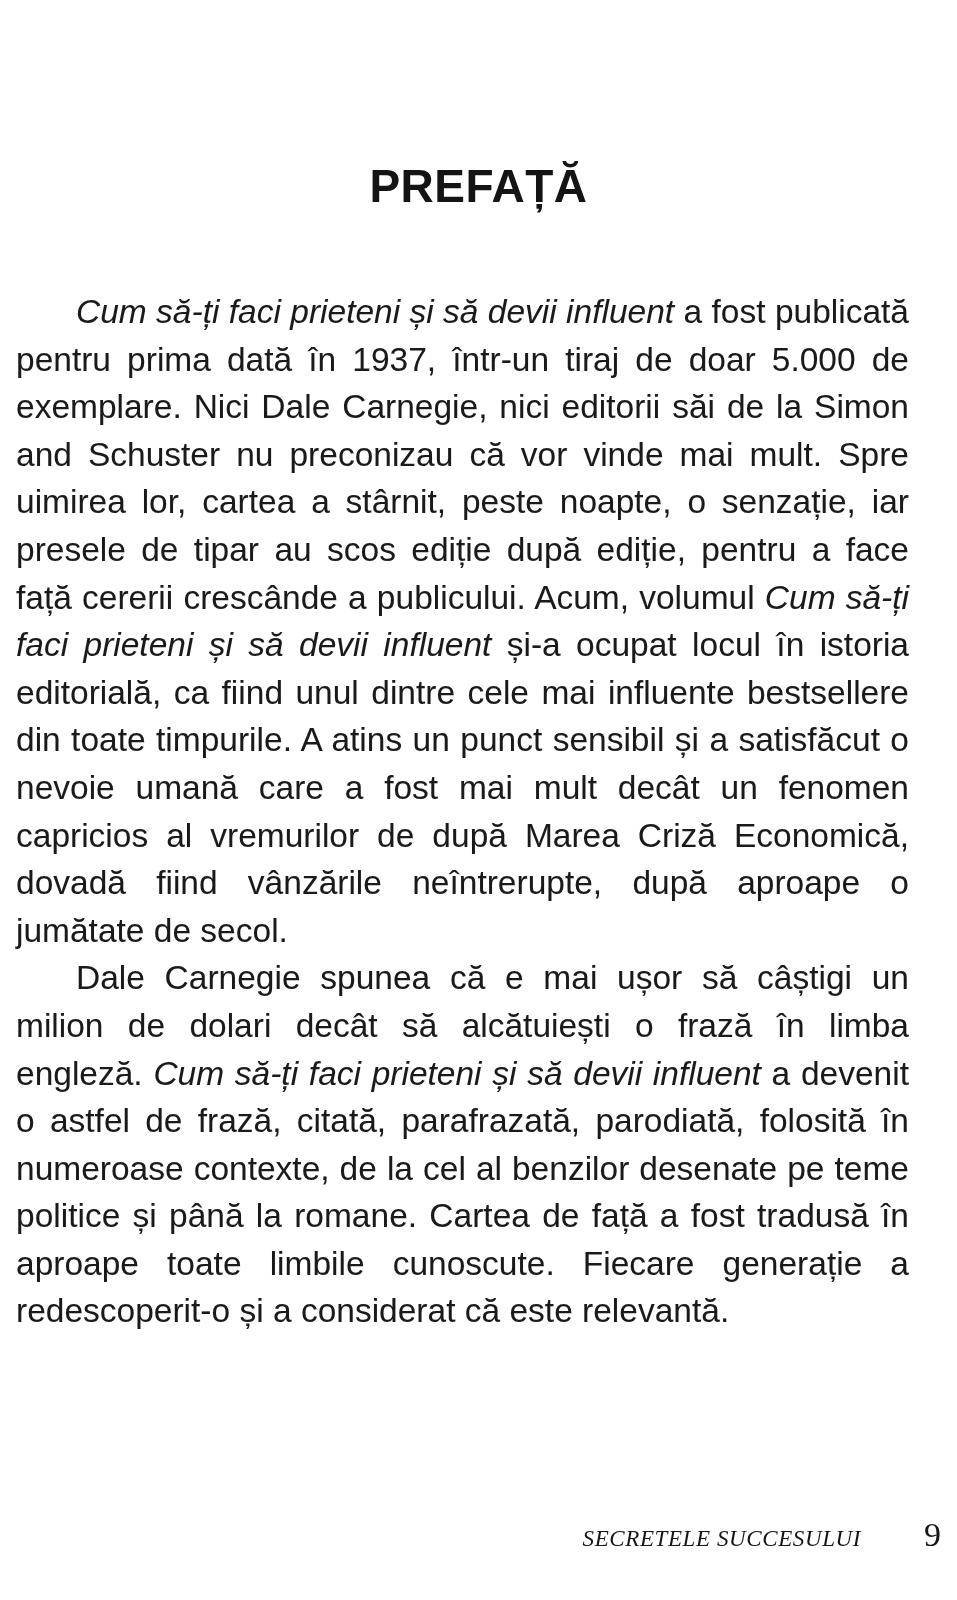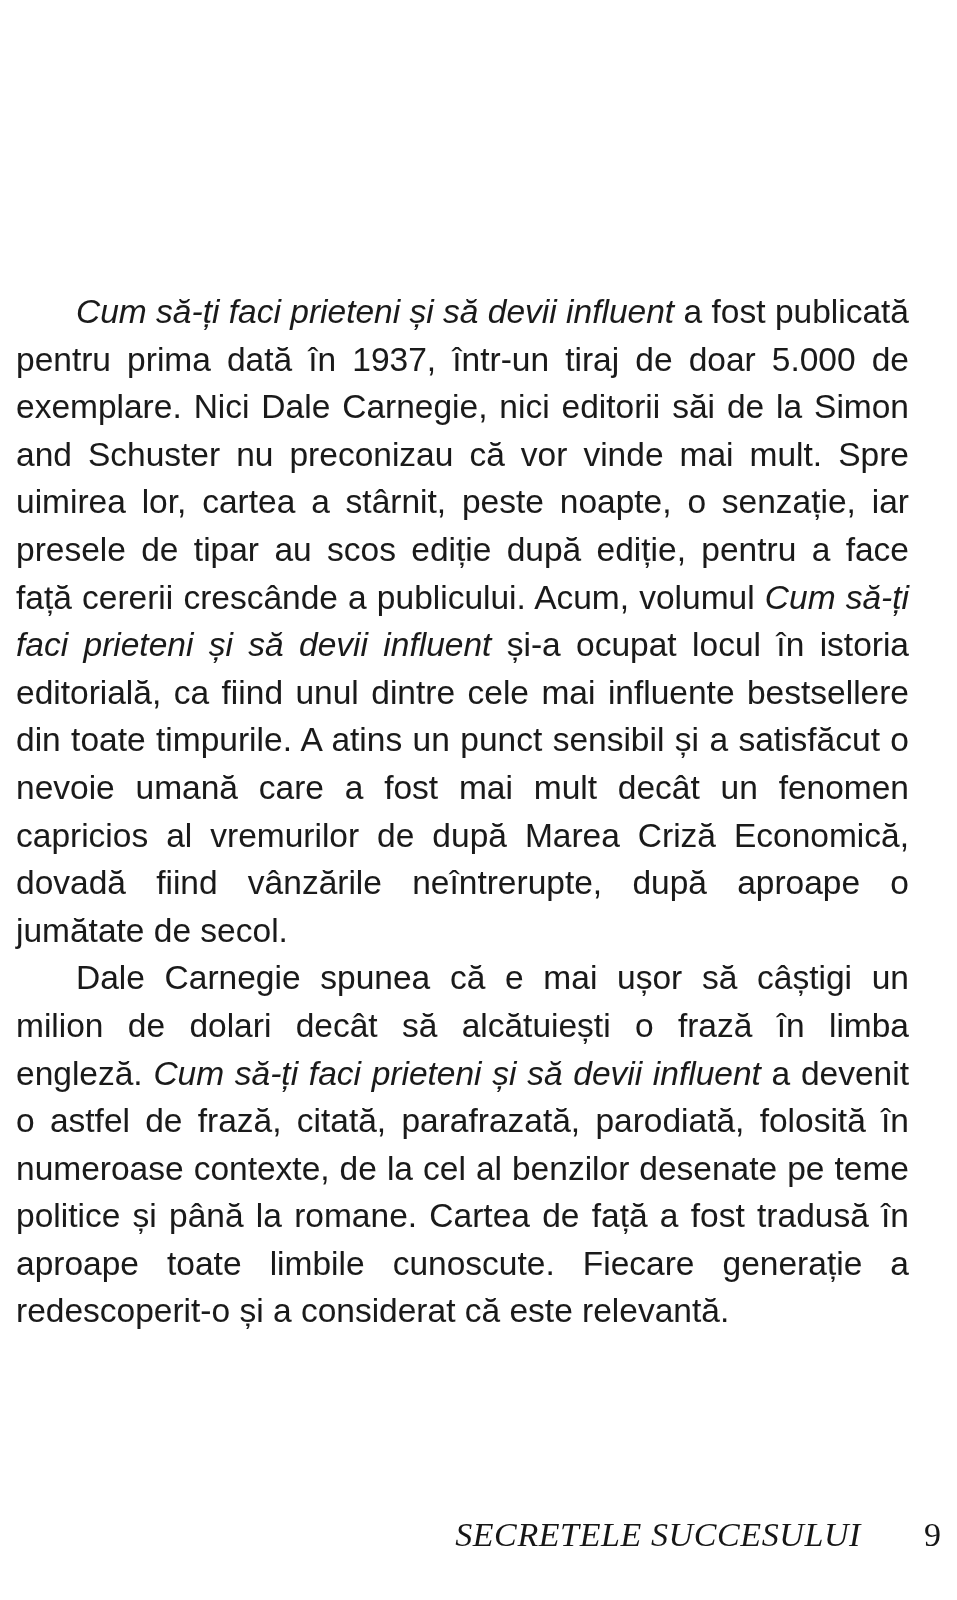--- a/index.html
+++ b/index.html
@@ -71,40 +71,41 @@
     right: 16px;
     top: 1516px;
     height: 60px;
     display: flex;
     align-items: baseline;
     justify-content: flex-end;
   }
   .running-head {
     font-family: "Liberation Serif", serif;
     font-style: italic;
-    font-size: 34px;
+    font-size: 23px;
     letter-spacing: 0.6px;
     color: #161616;
     white-space: nowrap;
   }
   .page-number {
     font-family: "Liberation Serif", serif;
     font-style: normal;
     font-size: 34px;
     color: #161616;
     margin-left: 54px;
     min-width: 26px;
     text-align: right;
   }
 </style>
 </head>
 <body>
 
 <div class="page">
 
+  <h1 class="page-title">PREFAȚĂ</h1>
 
   <div class="body-copy">
     <p><em class="book-title">Cum să-ți faci prieteni și să devii influent</em> a fost publicată pentru prima dată în 1937, într-un tiraj de doar 5.000 de exemplare. Nici Dale Carnegie, nici editorii săi de la Simon and Schuster nu preconizau că vor vinde mai mult. Spre uimirea lor, cartea a stârnit, peste noapte, o senzație, iar presele de tipar au scos ediție după ediție, pentru a face față cererii crescânde a publicului. Acum, volumul <em class="book-title">Cum să-ți faci prieteni și să devii influent</em> și-a ocupat locul în istoria editorială, ca fiind unul dintre cele mai influente bestsellere din toate timpurile. A atins un punct sensibil și a satisfăcut o nevoie umană care a fost mai mult decât un fenomen capricios al vremurilor de după Marea Criză Economică, dovadă fiind vânzările neîntrerupte, după aproape o jumătate de secol.</p>
     <p>Dale Carnegie spunea că e mai ușor să câștigi un milion de dolari decât să alcătuiești o frază în limba engleză. <em class="book-title">Cum să-ți faci prieteni și să devii influent</em> a devenit o astfel de frază, citată, parafrazată, parodiată, folosită în numeroase contexte, de la cel al benzilor desenate pe teme politice și până la romane. Cartea de față a fost tradusă în aproape toate limbile cunoscute. Fiecare generație a redescoperit-o și a considerat că este relevantă.</p>
   </div>
 
   <div class="footer">
     <span class="running-head">SECRETELE SUCCESULUI</span>
     <span class="page-number">9</span>
   </div>

